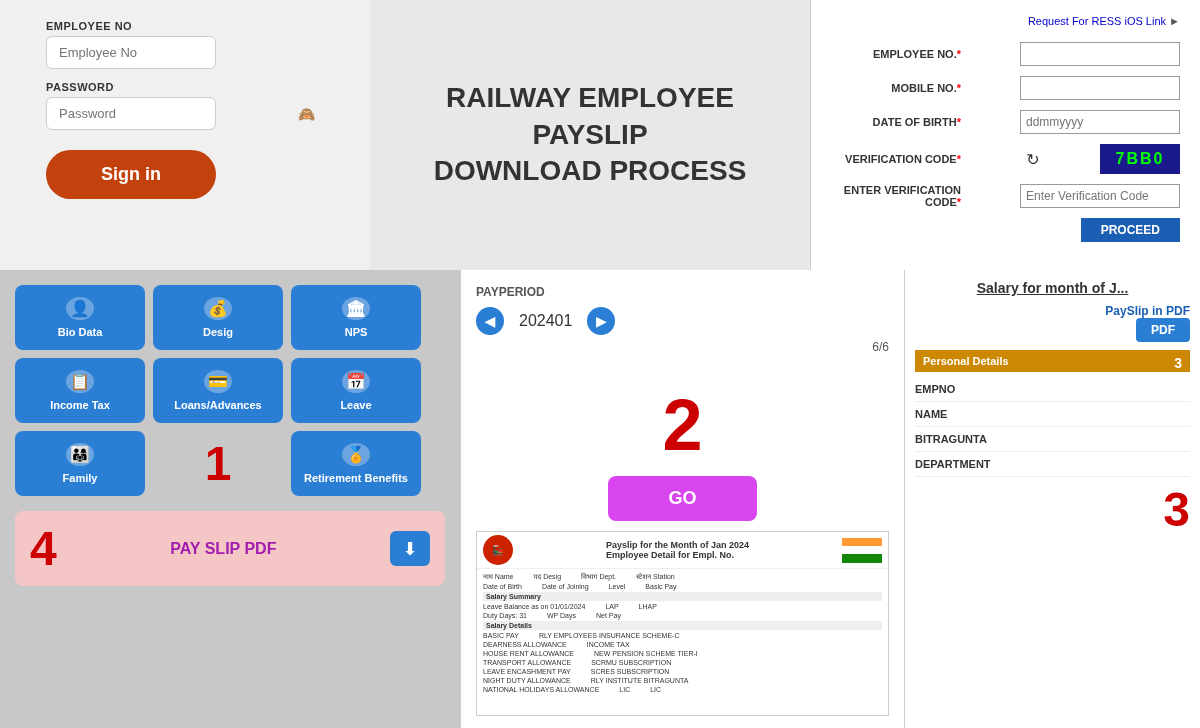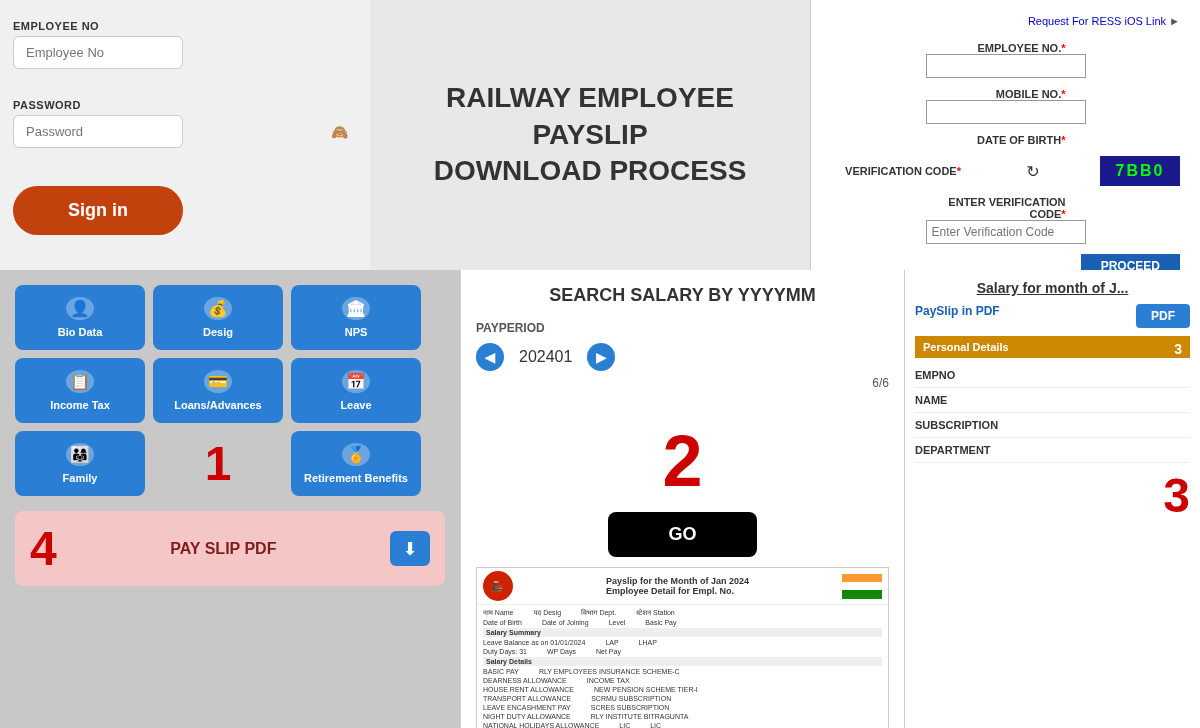--- a/index.html
+++ b/index.html
@@ -10,24 +10,24 @@
       display: flex;
       width: 1200px;
       height: 270px;
       background: #f0f0f0;
     }
 
     
     .left-panel {
       width: 370px;
       background: #f0f0f0;
-      padding: 20px 13px;
+      padding: 20px 46px;
       display: flex;
       flex-direction: column;
-      gap: 30px;
+      gap: 12px;
     }
     .field-label {
       font-size: 11px;
       font-weight: bold;
       color: #333;
       margin-bottom: 4px;
       letter-spacing: 0.5px;
     }
     .input-wrapper {
       position: relative;
@@ -92,21 +92,20 @@
       color: #555;
       margin-bottom: 15px;
       cursor: pointer;
     }
     .ress-link span { color: #0000cc; }
     .form-row {
       display: flex;
       align-items: center;
       margin-bottom: 10px;
       justify-content: space-between;
-      flex-direction: column;
     }
     .form-row-label {
       font-size: 11px;
       font-weight: bold;
       color: #333;
       text-align: right;
       padding-right: 10px;
       width: 140px;
     }
     .form-row-label .required { color: red; }
@@ -213,21 +212,21 @@
       align-items: center;
       background: #f5c6c6;
       border-radius: 8px;
       padding: 10px 15px;
       justify-content: space-between;
       margin-top: 5px;
     }
     .payslip-label {
       font-size: 16px;
       font-weight: bold;
-      color: #7f1d1d;
+      color: #a21caf;
     }
     .step4-num {
       font-size: 48px;
       font-weight: 900;
       color: #cc0000;
     }
     .download-btn {
       background: #2a7fd4;
       border: none;
       border-radius: 6px;
@@ -293,21 +292,21 @@
     .step2-number {
       font-size: 72px;
       font-weight: 900;
       color: #cc0000;
       text-align: center;
       margin: 10px 0;
     }
     .go-btn {
       display: block;
       margin: 6px auto;
-      background: #000000;
+      background: #d946ef;
       color: white;
       border: none;
       border-radius: 8px;
       padding: 12px 60px;
       font-size: 18px;
       font-weight: bold;
       cursor: pointer;
     }
     
     .payslip-preview {
@@ -377,22 +376,23 @@
       font-size: 14px;
       font-weight: bold;
       color: #333;
       text-align: center;
       margin-bottom: 8px;
       text-decoration: underline;
     }
     .pdf-row {
       display: flex;
       justify-content: space-between;
-      align-items: flex-start;
+      align-items: flex-end;
       margin-bottom: 8px;
+      flex-direction: column;
     }
     .payslip-pdf-label {
       font-size: 12px;
       color: #1a5fb4;
       font-weight: bold;
     }
     .pdf-btn {
       background: #2a7fd4;
       color: white;
       border: none;
@@ -473,20 +473,21 @@
     <div class="form-row">
       <div class="form-row-label">
         <span>MOBILE NO.</span><span class="required">*</span>
       </div>
       <input class="form-input" type="text" style="">
     </div>
     <div class="form-row">
       <div class="form-row-label">
         <span>DATE OF BIRTH</span><span class="required">*</span>
       </div>
+      <input class="form-input" type="text" placeholder="ddmmyyyy" style="">
     </div>
     <div class="captcha-row">
       <div class="form-row-label">
         <span>VERIFICATION CODE</span><span class="required">*</span>
       </div>
       <span class="captcha-refresh">↻</span>
       <div class="captcha-img">7BB0</div>
     </div>
     <div class="form-row">
       <div class="form-row-label">
@@ -548,21 +549,20 @@
     <div class="payslip-row">
       <span class="step4-num">4</span>
       <span class="payslip-label">PAY SLIP PDF</span>
       <button class="download-btn">
         <span style="color:white; font-size:18px;">⬇</span>
       </button>
     </div>
   </div>
 
   <div class="bottom-middle">
-    <div class="search-title">SEARCH SALARY BY YYYYMM</div>
     <div class="payperiod-label">PAYPERIOD</div>
     <div class="period-nav">
       <button class="nav-arrow">◀</button>
       <span class="period-value">202401</span>
       <button class="nav-arrow">▶</button>
     </div>
     <div class="period-counter">6/6</div>
     <div class="step2-number">2</div>
     <button class="go-btn">GO</button>
 
@@ -646,21 +646,21 @@
       <span class="step3-number" style="font-size:14px; color:white; float:right;">3</span>
     </div>
     <div id="detail-rows">
         <div class="detail-row">
           <span class="detail-key">EMPNO</span>
         </div>
         <div class="detail-row">
           <span class="detail-key">NAME</span>
         </div>
         <div class="detail-row">
-          <span class="detail-key">SUBSCRIPTION</span>
+          <span class="detail-key">BITRAGUNTA</span>
         </div>
         <div class="detail-row">
           <span class="detail-key">DEPARTMENT</span>
         </div>
       </div>
     <div style="text-align:right; margin-top:5px;">
       <span class="step3-number">3</span>
     </div>
   </div>
 

